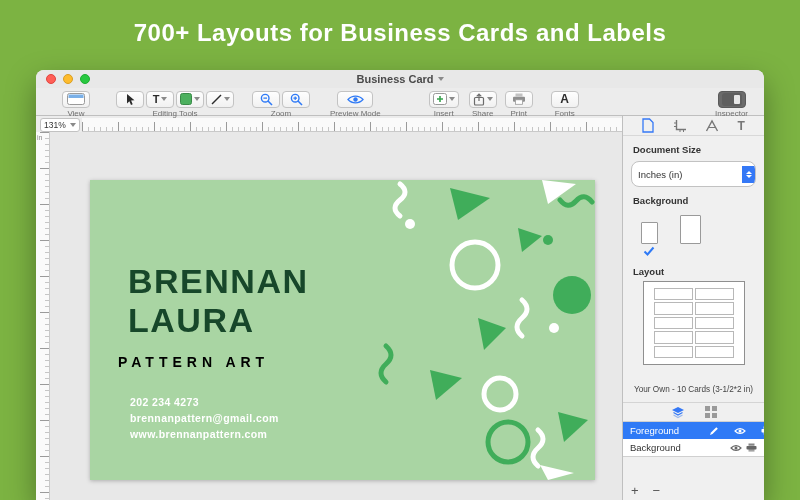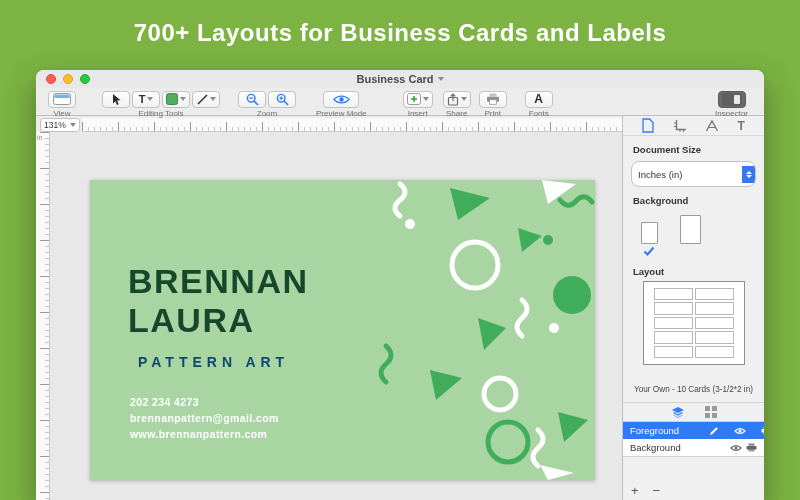--- a/index.html
+++ b/index.html
@@ -68,21 +68,21 @@
 
   .canvas { position:absolute; left:14px; top:62px; width:572px; bottom:0;
             background:#e8e8e8; overflow:hidden; }
 
   
   .card { position:absolute; left:40px; top:48px; width:505px; height:300px;
           background:#a9d5a3; box-shadow:0 1px 4px rgba(0,0,0,.25); overflow:hidden; }
   .card svg.deco { position:absolute; inset:0; }
   .card .name { position:absolute; left:38px; top:82px; color:#17472a;
                 font-size:34px; font-weight:800; letter-spacing:1.5px; line-height:39px; }
-  .card .tagline { position:absolute; left:48px; top:174px; color:#0c4a6e;
+  .card .tagline { position:absolute; left:28px; top:174px; color:#000000;
                    font-size:14px; font-weight:600; letter-spacing:5px; }
   .card .contact { position:absolute; left:40px; top:214px; color:#ffffff;
                    font-size:10.5px; font-weight:bold; line-height:16px; letter-spacing:.4px; }
 
   
   .sidebar { position:absolute; right:0; top:46px; width:142px; bottom:0;
              background:#f0f0f0; border-left:1px solid #bfbfbf; font-size:10px; color:#333; }
   .sb-tabs { height:20px; display:flex; align-items:center; justify-content:space-around;
              padding:0 10px; border-bottom:1px solid #d8d8d8; }
   .sb-section-label { font-weight:bold; font-size:9.5px; color:#333; margin:8px 0 4px 10px; }
@@ -139,21 +139,21 @@
         <span class="light green"></span>
       </div>
       <div class="win-title">
         <span>Business Card</span>
         <span class="chev"></span>
       </div>
     </div>
 
     <div class="toolbar">
 
-      <div class="tb-group" style="margin-left:12px;">
+      <div class="tb-group" style="margin-left:26px;">
         <div class="tb-icons">
           <div class="tb-btn">
             <svg width="18" height="12">
                 <rect x="0.5" y="0.5" width="17" height="11" rx="2" fill="#fff" stroke="#9a9a9a"></rect>
                 <rect x="1.5" y="1.5" width="15" height="3.5" fill="#7ab0e8"></rect>
               </svg>
           </div>
         </div>
         <div class="tb-label">View</div>
       </div>
@@ -210,21 +210,21 @@
           <div class="tb-btn" style="min-width:36px;">
             <svg width="17" height="11">
                 <path d="M1 5.5 C5 1 12 1 16 5.5 C12 10 5 10 1 5.5 Z" fill="none" stroke="#2f7af6" stroke-width="1.3"></path>
                 <circle cx="8.5" cy="5.5" r="2.2" fill="#2f7af6"></circle>
               </svg>
           </div>
         </div>
         <div class="tb-label">Preview Mode</div>
       </div>
 
-      <div class="tb-group" style="margin-left:36px;">
+      <div class="tb-group" style="margin-left:48px;">
         <div class="tb-icons">
           <div class="tb-btn">
             <svg width="14" height="12">
                 <rect x="0.5" y="0.5" width="13" height="11" rx="2" fill="#fff" stroke="#9a9a9a"></rect>
                 <path d="M7 3 V9 M4 6 H10" stroke="#35a24c" stroke-width="1.6"></path>
               </svg>
             <span class="chev"></span>
           </div>
         </div>
         <div class="tb-label">Insert</div>

